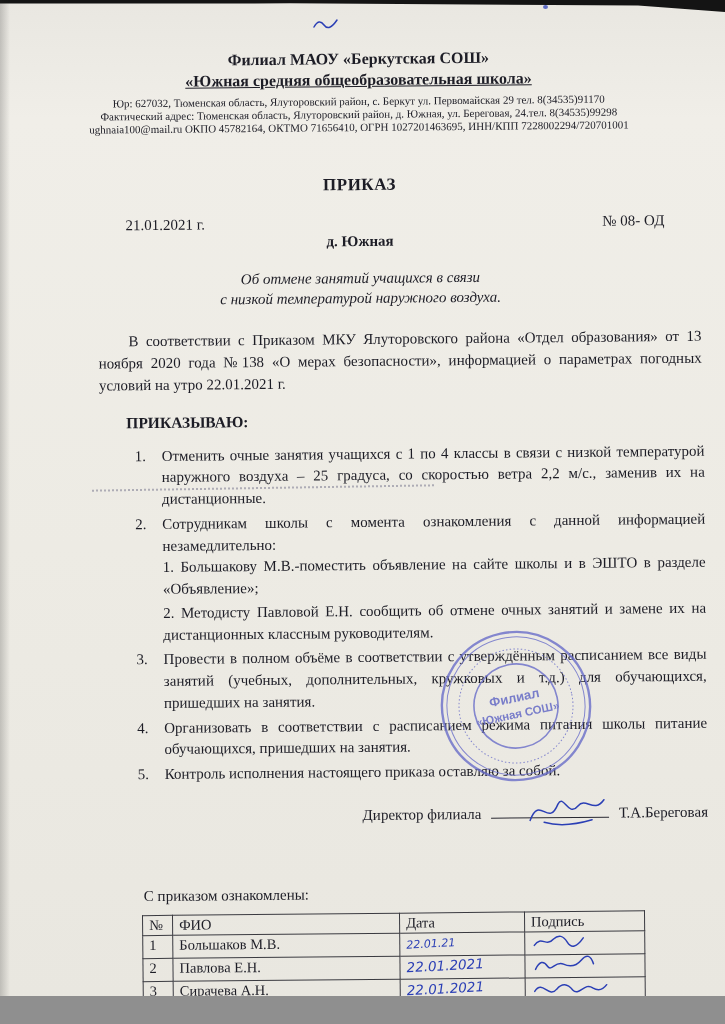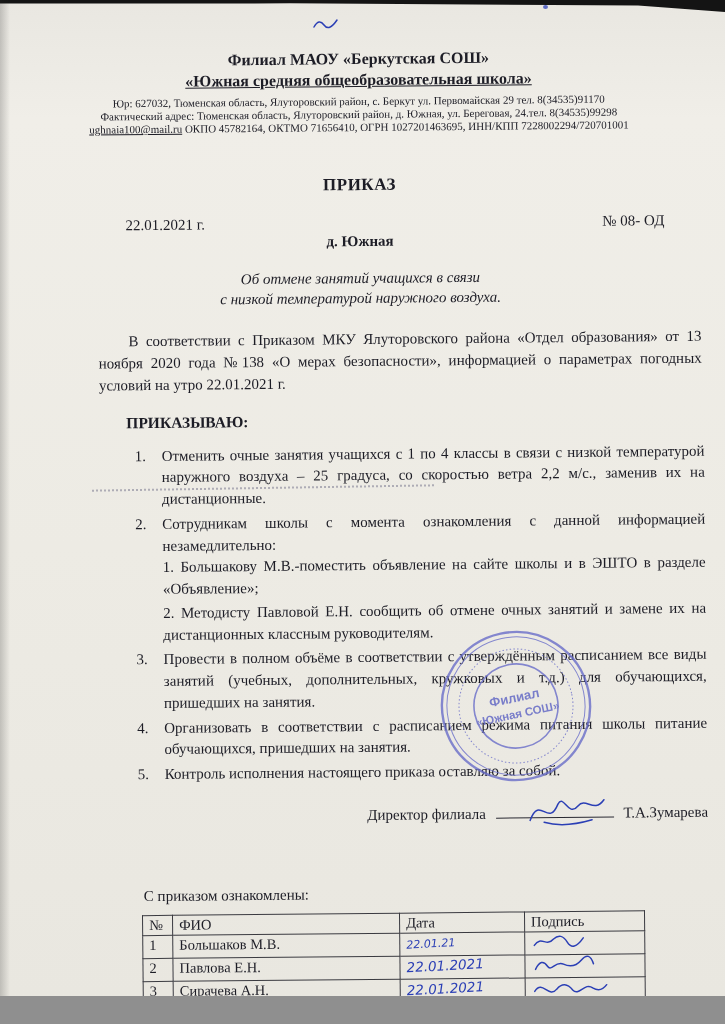--- a/index.html
+++ b/index.html
@@ -14,21 +14,21 @@
     clip-path:polygon(0 0,100% 0,100% 100%,88% 45%,40% 28%,0 30%);
   }
   .left-shade { position:absolute; left:0; top:0; bottom:0; width:10px;
     background:linear-gradient(90deg, rgba(40,40,40,.22), rgba(0,0,0,0)); }
   .content { position:absolute; inset:0; transform:rotate(-0.55deg); }
 
   .header { text-align:center; padding-top:50px; }
   .org1 { font-size:16px; font-weight:bold; }
   .org2 { font-size:16px; font-weight:bold; text-decoration:underline; margin-top:3px; }
   .addr { font-size:11px; line-height:1.2; margin-top:6px; }
-  .addr .email { text-decoration:underline; }
+  .addr .email { }
 
   .doc-title { text-align:center; font-weight:bold; font-size:17px; letter-spacing:.5px; margin-top:40px; }
   .meta-row { display:flex; justify-content:space-between; font-size:15px; margin:20px 58px 0 128px; }
   .place { text-align:center; font-weight:bold; font-size:15px; margin-top:1px; }
   .subject { text-align:center; font-style:italic; font-size:15px; line-height:1.35; margin-top:18px; }
 
   .preamble { margin:20px 22px 0 100px; font-size:15px; line-height:1.48; text-align:justify; text-indent:30px; }
   .order-heading { margin:17px 0 0 127px; font-weight:bold; font-size:15.5px; }
 
   .items { margin:14px 20px 0 132px; font-size:15px; }
@@ -82,21 +82,21 @@
       <div class="addr">
         <div>Юр: 627032, Тюменская область, Ялуторовский район, с. Беркут ул. Первомайская 29 тел. 8(34535)91170</div>
         <div>Фактический адрес: Тюменская область, Ялуторовский район, д. Южная, ул. Береговая, 24.тел. 8(34535)99298</div>
         <div><span class="email">ughnaia100@mail.ru</span><span> ОКПО 45782164, ОКТМО 71656410, ОГРН 1027201463695, ИНН/КПП 7228002294/720701001</span></div>
       </div>
     </div>
 
     <div class="doc-title">ПРИКАЗ</div>
 
     <div class="meta-row">
-      <span>22.01.2021 г.</span>
+      <span>21.01.2021 г.</span>
       <span>№ 08- ОД</span>
     </div>
     <div class="place">д. Южная</div>
 
     <div class="subject">
       <div>Об отмене занятий учащихся в связи</div>
       <div>с низкой температурой наружного воздуха.</div>
     </div>
 
     <div class="preamble">В соответствии с Приказом МКУ Ялуторовского района «Отдел образования» от 13 ноября 2020 года №138 «О мерах безопасности», информацией о параметрах погодных условий на утро 22.01.2021 г.</div>
@@ -130,21 +130,21 @@
       </div>
       <div class="item">
         <span class="num">5.</span>
         <span>Контроль исполнения настоящего приказа  оставляю за собой.</span>
       </div>
     </div>
 
     <div class="sig-row">
       <span>Директор филиала</span>
       <span class="sig-line"></span>
-      <span>Т.А.Зумарева</span>
+      <span>Т.А.Береговая</span>
       <svg class="dir-sign scribble" width="86" height="42">
         <path d="M6,32 C16,6 24,40 34,16 C40,5 44,30 54,18 C62,9 70,26 80,12 M20,34 q20,6 48,-2" stroke-width="1.8"></path>
       </svg>
     </div>
 
     <div class="ack-heading">С приказом ознакомлены:</div>
 
     <table class="ack">
       <colgroup>
           <col class="c-num">

